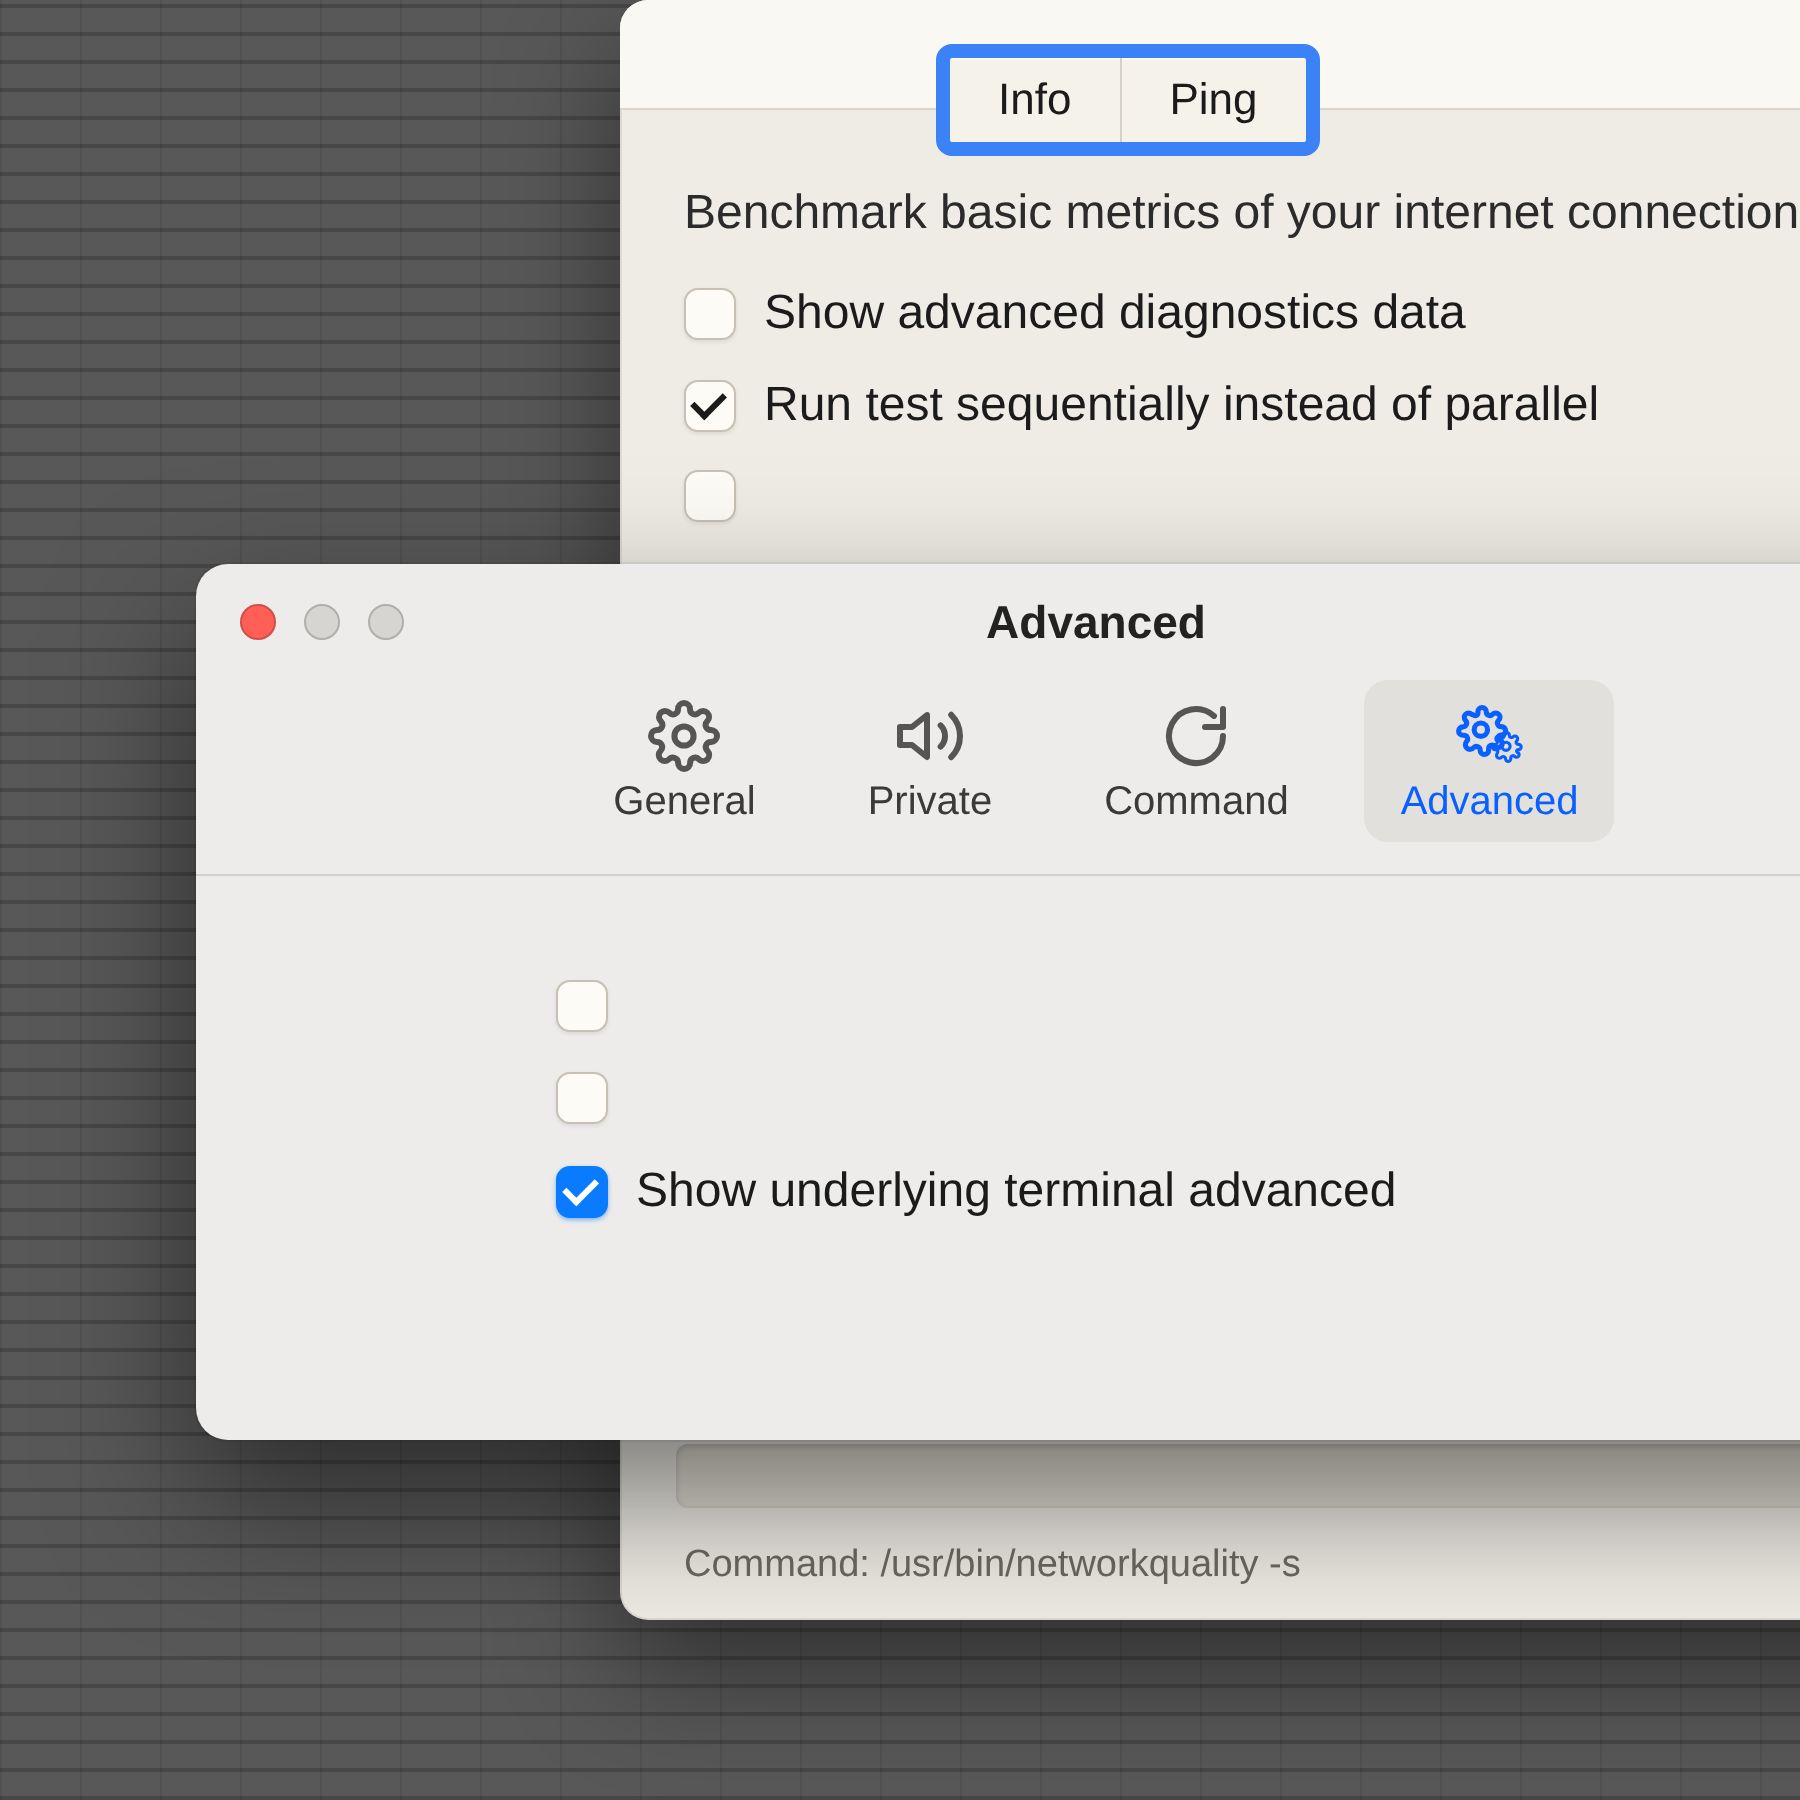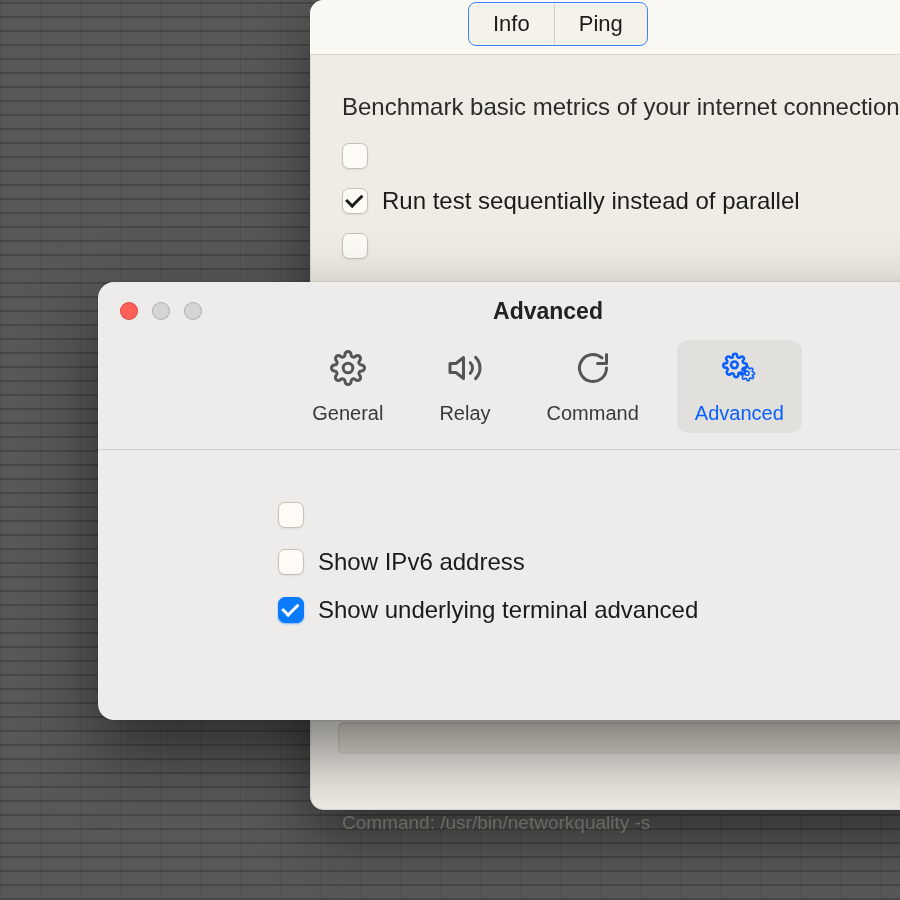--- a/index.html
+++ b/index.html
@@ -30,24 +30,24 @@
     box-shadow: 0 25px 60px rgba(0,0,0,.45), 0 0 0 1px rgba(0,0,0,.08) inset;
   }
   .back-topbar {
     height: 55px;
     background: #faf8f2;
     border-radius: 14px 0 0 0;
     border-bottom: 1px solid #d9d5cb;
   }
   .segcontrol {
     position: absolute;
-    top: 2px; left: 158px;
+    top: 22px; left: 158px;
     display: flex;
     background: #f5f2ea;
-    border: 1px solid #3b82f6;
+    border: 7px solid #3b82f6;
     border-radius: 8px;
     overflow: hidden;
     box-shadow: 0 1px 0 rgba(255,255,255,.6) inset;
   }
   .segcontrol .seg {
     padding: 8px 24px;
     font-size: 22px;
     color: #1b1b1b;
     border-right: 1px solid #d6d1c4;
     cursor: default;
@@ -81,21 +81,20 @@
 
   .back-lower-inset{
     position:absolute; left:28px; right:0; top:722px; height:32px;
     background:#e4e0d6; border-radius:6px;
     box-shadow: inset 0 1px 3px rgba(0,0,0,.18);
   }
   .command-line{
     position:absolute; left:32px; top:772px;
     font-size:19px; color:#6d6a62;
     white-space: nowrap;
-    margin-top: 40px;
   }
 
   
   .front-window{
     position:absolute;
     left:98px; top:282px; width:900px; height:438px;
     background:#edecea;
     border-radius:16px 0 0 16px;
     box-shadow: 0 30px 70px rgba(0,0,0,.5), 0 0 0 1px rgba(0,0,0,.06);
   }
@@ -111,21 +110,21 @@
   .dot.red{ background:#ff5f57; }
   .dot.gray{ background:#d6d5d2; }
   .title{ font-size:23px; font-weight:700; color:#222; }
 
   .toolbar{
     display:flex; gap:20px; justify-content:center;
     padding: 0 0 16px 0;
     border-bottom:1px solid #d2d0cc;
   }
   .toolbtn{
-    display:flex; flex-direction:column; align-items:center; gap:16px;
+    display:flex; flex-direction:column; align-items:center; gap:4px;
     padding:10px 18px 8px 18px;
     border-radius:12px;
     font-size:20px; color:#3a3a3a;
   }
   .toolbtn .ico{ color:#555; }
   .toolbtn.selected{ background:#e1e0dd; color:#0a60ff; }
   .toolbtn.selected .ico{ color:#0a60ff; }
 
   .front-body{
     padding: 52px 0 0 180px;
@@ -153,20 +152,21 @@
   <div class="segcontrol">
     <div class="seg"><span>Info</span></div>
     <div class="seg"><span>Ping</span></div>
   </div>
 
   <div class="back-body">
     <div class="back-heading">Benchmark basic metrics of your internet connection</div>
 
     <div class="cb-row">
       <div class="checkbox"></div>
+      <div class="cb-label">Show advanced diagnostics data</div>
     </div>
     <div class="cb-row">
       <div class="checkbox checked-dark"></div>
       <div class="cb-label">Run test sequentially instead of parallel</div>
     </div>
     <div class="cb-row">
       <div class="checkbox"></div>
     </div>
   </div>
 
@@ -198,21 +198,21 @@
     </div>
 
     <div class="toolbtn">
       <span class="ico">
         <svg width="36" height="36" viewBox="0 0 24 24" fill="none" stroke="currentColor" stroke-width="2" stroke-linecap="round" stroke-linejoin="round">
             <polygon points="11 5 6 9 2 9 2 15 6 15 11 19 11 5"></polygon>
             <path d="M15.54 8.46a5 5 0 0 1 0 7.07"></path>
             <path d="M19.07 4.93a10 10 0 0 1 0 14.14"></path>
           </svg>
       </span>
-      <span>Relay</span>
+      <span>Private</span>
     </div>
 
     <div class="toolbtn">
       <span class="ico">
         <svg width="36" height="36" viewBox="0 0 24 24" fill="none" stroke="currentColor" stroke-width="2" stroke-linecap="round" stroke-linejoin="round">
             <path d="M21 12a9 9 0 1 1-3-6.7"></path>
             <polyline points="21 3 21 9 15 9"></polyline>
           </svg>
       </span>
       <span>Command</span>
@@ -234,20 +234,19 @@
       <span>Advanced</span>
     </div>
   </div>
 
   <div class="front-body">
     <div class="cb-row">
       <div class="checkbox"></div>
     </div>
     <div class="cb-row">
       <div class="checkbox"></div>
-      <div class="cb-label">Show IPv6 address</div>
     </div>
     <div class="cb-row">
       <div class="checkbox blue"></div>
       <div class="cb-label">Show underlying terminal advanced</div>
     </div>
   </div>
 </div>
 
 </body></html>

